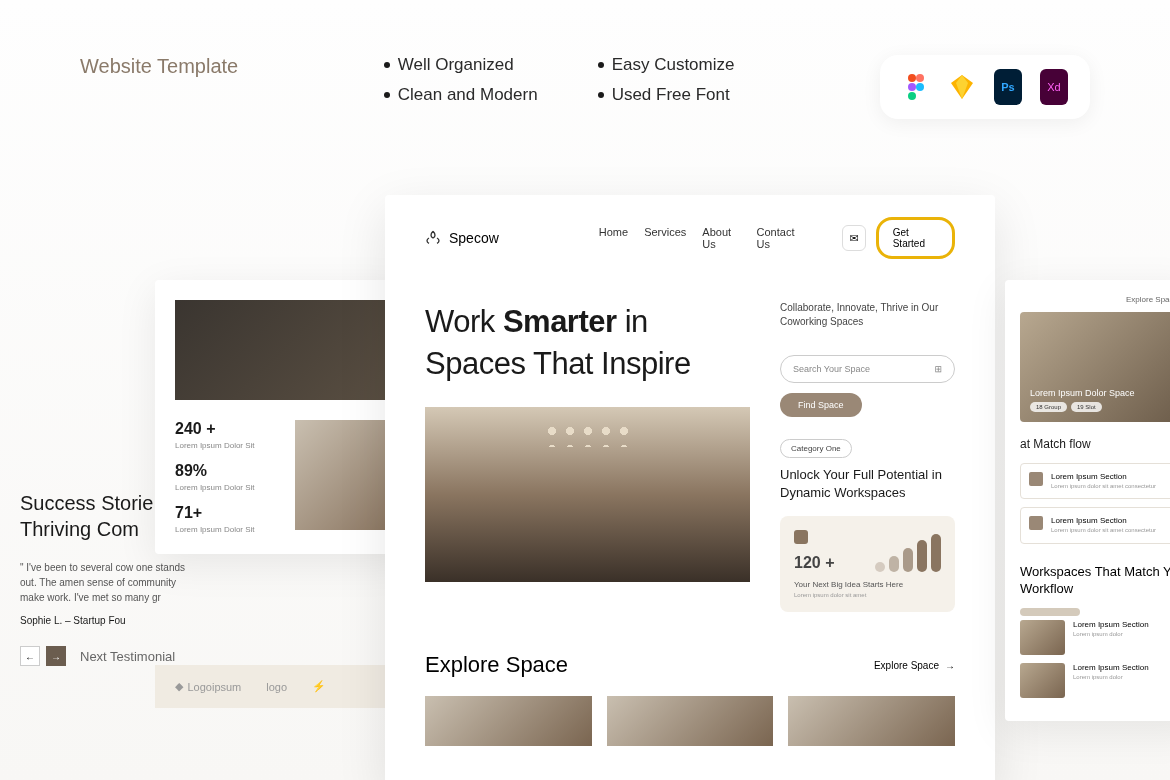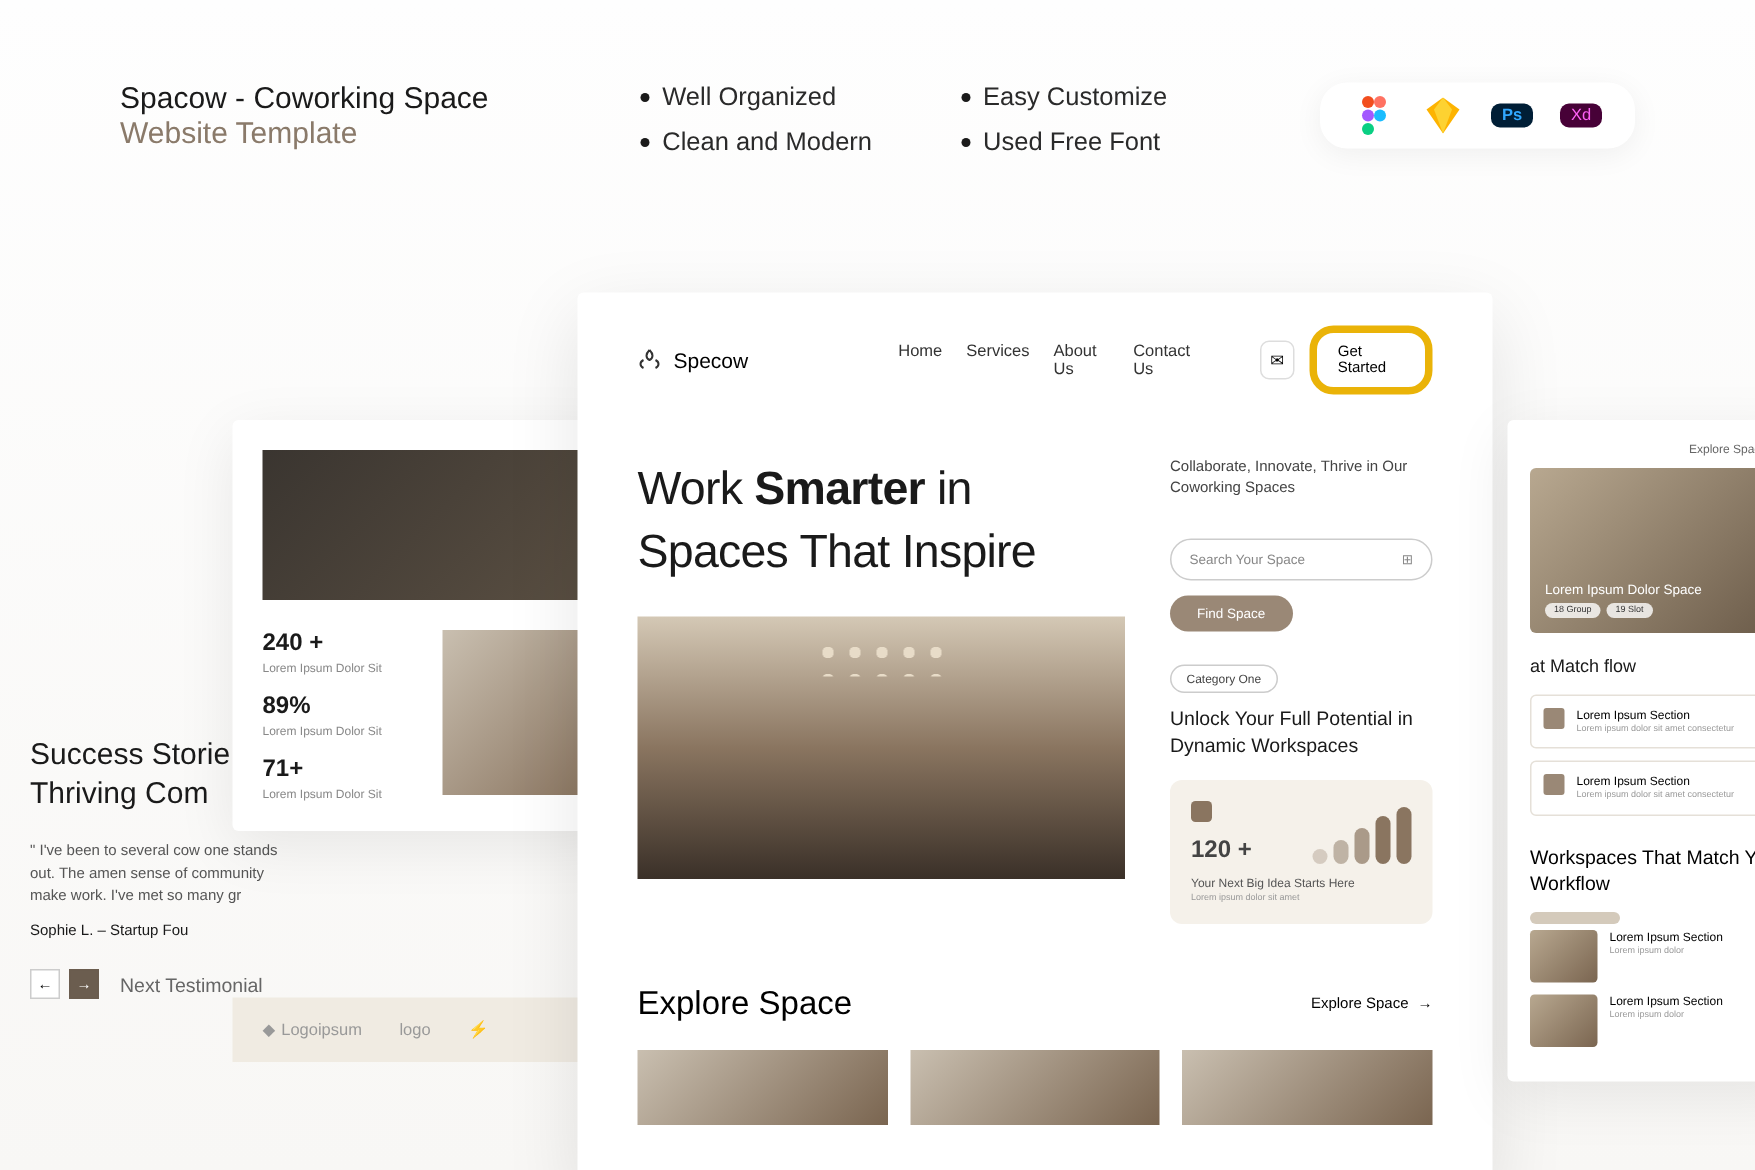--- a/index.html
+++ b/index.html
@@ -6,21 +6,21 @@
 body{width:1170px;height:780px;background:linear-gradient(180deg,#fefefe 0%,#f8f7f5 100%);position:relative;overflow:hidden}
 .header{display:flex;justify-content:space-between;align-items:flex-start;padding:55px 80px 0}
 .title-block{max-width:300px}
 .title-main{font-size:20px;color:#1a1a1a;font-weight:500}
 .title-sub{font-size:20px;color:#8a7a6a;font-weight:400}
 .features{display:flex;gap:60px}
 .feature-col{display:flex;flex-direction:column;gap:10px}
 .feature{display:flex;align-items:center;gap:8px;font-size:17px;color:#2a2a2a}
 .dot{width:6px;height:6px;border-radius:50%;background:#1a1a1a}
 .app-badges{display:flex;gap:18px;background:#fff;padding:14px 22px;border-radius:18px;box-shadow:0 4px 20px rgba(0,0,0,0.06);align-items:center}
-.badge{width:28px;height:16px;border-radius:6px;display:flex;align-items:center;justify-content:center}
+.badge{width:28px;height:36px;border-radius:6px;display:flex;align-items:center;justify-content:center}
 .canvas{position:absolute;top:195px;left:0;right:0;bottom:0}
 .card-left{position:absolute;left:155px;top:85px;width:260px;background:#fff;box-shadow:0 10px 40px rgba(0,0,0,0.08);border-radius:4px}
 .card-left-img{width:calc(100% - 40px);margin:20px;height:100px;background:linear-gradient(135deg,#3a3530,#5a4f42)}
 .stats-row{display:flex;gap:15px;padding:0 20px 20px}
 .stat-block{flex:1}
 .stat-num{font-size:16px;font-weight:600;color:#1a1a1a;margin-bottom:3px}
 .stat-label{font-size:8px;color:#888}
 .stat-img{width:100px;height:110px;background:linear-gradient(135deg,#c9bfb0,#8a7560);margin-right:0}
 .card-far-left{position:absolute;left:0;top:275px;width:220px;padding:20px}
 .story-title{font-size:20px;font-weight:500;color:#1a1a1a;line-height:1.3;margin-bottom:18px}
@@ -33,21 +33,21 @@
 .logos-strip{position:absolute;left:155px;top:470px;width:260px;background:#f0ebe2;padding:15px 20px;display:flex;gap:25px;align-items:center}
 .logo-item{font-size:11px;color:#999;display:flex;align-items:center;gap:4px}
 .main-card{position:absolute;left:385px;top:0;width:610px;background:#fff;box-shadow:0 15px 50px rgba(0,0,0,0.1);border-radius:4px;padding-bottom:40px}
 .main-nav{display:flex;align-items:center;padding:22px 40px;gap:40px}
 .brand{display:flex;align-items:center;gap:8px;font-size:14px;font-weight:500}
 .brand-icon{width:16px;height:16px}
 .nav-links{display:flex;gap:16px;margin-left:60px}
 .nav-link{font-size:11px;color:#333}
 .nav-right{margin-left:auto;display:flex;gap:10px;align-items:center}
 .mail-btn{width:26px;height:26px;border:1px solid #ddd;border-radius:6px;display:flex;align-items:center;justify-content:center;font-size:11px}
-.cta-btn{padding:7px 14px;border:5px solid #eab308;border-radius:16px;font-size:10px;background:#fff}
+.cta-btn{padding:7px 14px;border:3px solid #eab308;border-radius:16px;font-size:10px;background:#fff}
 .hero{display:flex;padding:20px 40px 0;gap:30px}
 .hero-left{flex:1.4}
 .hero-title{font-size:31px;font-weight:300;line-height:1.35;color:#1a1a1a;letter-spacing:-0.5px}
 .hero-title b{font-weight:700}
 .hero-img{margin-top:22px;width:100%;height:175px;background:linear-gradient(180deg,#d4c8b5 0%,#8a7560 50%,#3a3028 100%);position:relative;overflow:hidden}
 .hero-img::before{content:"";position:absolute;top:15px;left:50%;transform:translateX(-50%);width:90px;height:25px;background:radial-gradient(circle,#e8dcc8 30%,transparent 31%);background-size:18px 18px}
 .hero-right{width:175px;font-size:10px;color:#444}
 .tagline{line-height:1.4;margin-bottom:26px}
 .search-pill{border:1px solid #ccc;border-radius:18px;padding:8px 12px;display:flex;justify-content:space-between;align-items:center;font-size:9px;color:#888;margin-bottom:10px}
 .find-btn{background:#9a8876;color:#fff;border-radius:14px;padding:7px 18px;font-size:9px;display:inline-block;margin-bottom:22px}
@@ -82,21 +82,20 @@
 .right-workspace-title{font-size:13px;font-weight:500;line-height:1.3;margin-bottom:10px}
 .right-ws-item{display:flex;gap:8px;margin-bottom:8px}
 .right-ws-img{width:45px;height:35px;background:linear-gradient(135deg,#b8a890,#7a6550);border-radius:3px}
 .chip-bar{width:60px;height:8px;background:#d4cabb;border-radius:4px;margin-bottom:4px}
 </style>
 </head>
 <body>
 
 <div class="header">
   <div class="title-block">
-    <div class="title-main">Spacow - Coworking Space</div>
     <div class="title-sub">Website Template</div>
   </div>
   <div class="features">
     <div class="feature-col">
       <div class="feature">
           <span class="dot"></span>
           <span>Well Organized</span>
         </div>
       <div class="feature">
           <span class="dot"></span>

